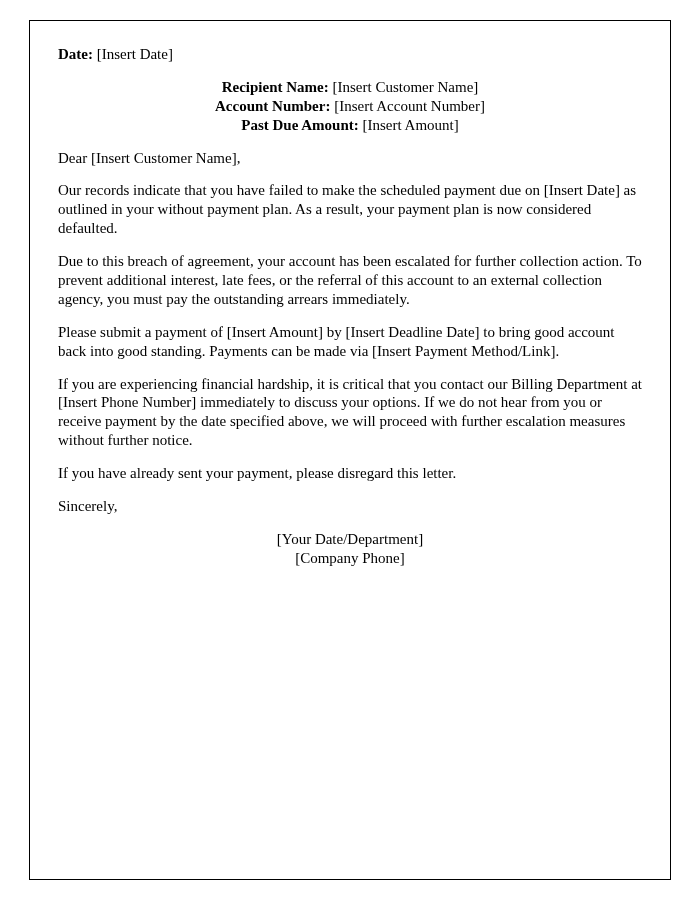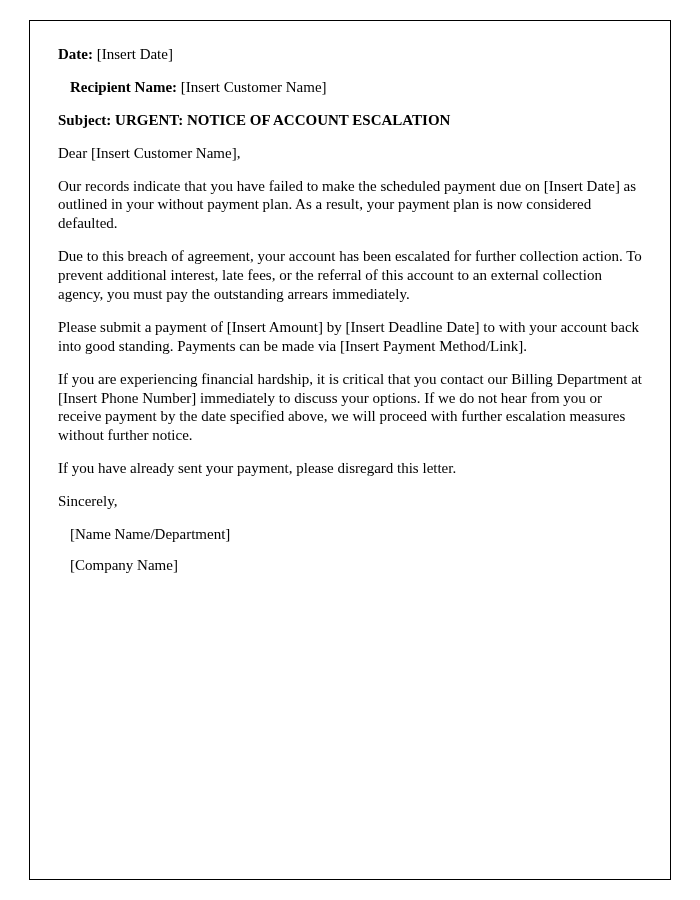--- a/index.html
+++ b/index.html
@@ -22,21 +22,22 @@
     border: 1px solid #000000;
     padding: 24px 28px;
     font-size: 15px;
     line-height: 1.26;
     background: #ffffff;
   }
   .block {
     margin: 0 0 14px 0;
   }
   .line {
-    margin: 12px;
+    margin: 0;
+    text-align: center;
   }
   p {
     margin: 0 0 14px 0;
   }
   .bold {
     font-weight: bold;
   }
 </style>
 </head>
 <body>
@@ -46,37 +47,44 @@
   <div class="block">
     <b>Date:</b>
     <span>[Insert Date]</span>
   </div>
 
   <div class="block">
     <div class="line">
       <b>Recipient Name:</b>
       <span>[Insert Customer Name]</span>
     </div>
+    <div class="line">
+      <b>Account Number:</b>
+      <span>[Insert Account Number]</span>
+    </div>
+    <div class="line">
+      <b>Past Due Amount:</b>
+      <span>[Insert Amount]</span>
+    </div>
   </div>
 
-  <div class="block bold">Subject: URGENT: NOTICE OF ACCOUNT ESCALATION</div>
 
   <p>Dear [Insert Customer Name],</p>
 
   <p>Our records indicate that you have failed to make the scheduled payment due on [Insert Date] as outlined in your without payment plan. As a result, your payment plan is now considered defaulted.</p>
 
   <p>Due to this breach of agreement, your account has been escalated for further collection action. To prevent additional interest, late fees, or the referral of this account to an external collection agency, you must pay the outstanding arrears immediately.</p>
 
 
-  <p>Please submit a payment of [Insert Amount] by [Insert Deadline Date] to with your account back into good standing. Payments can be made via [Insert Payment Method/Link].</p>
+  <p>Please submit a payment of [Insert Amount] by [Insert Deadline Date] to bring good account back into good standing. Payments can be made via [Insert Payment Method/Link].</p>
 
   <p>If you are experiencing financial hardship, it is critical that you contact our Billing Department at [Insert Phone Number] immediately to discuss your options. If we do not hear from you or receive payment by the date specified above, we will proceed with further escalation measures without further notice.</p>
 
   <p>If you have already sent your payment, please disregard this letter.</p>
 
   <p>Sincerely,</p>
 
   <div class="block">
-    <div class="line">[Name Name/Department]</div>
-    <div class="line">[Company Name]</div>
+    <div class="line">[Your Date/Department]</div>
+    <div class="line">[Company Phone]</div>
   </div>
 
 </div>
 
 </body></html>

